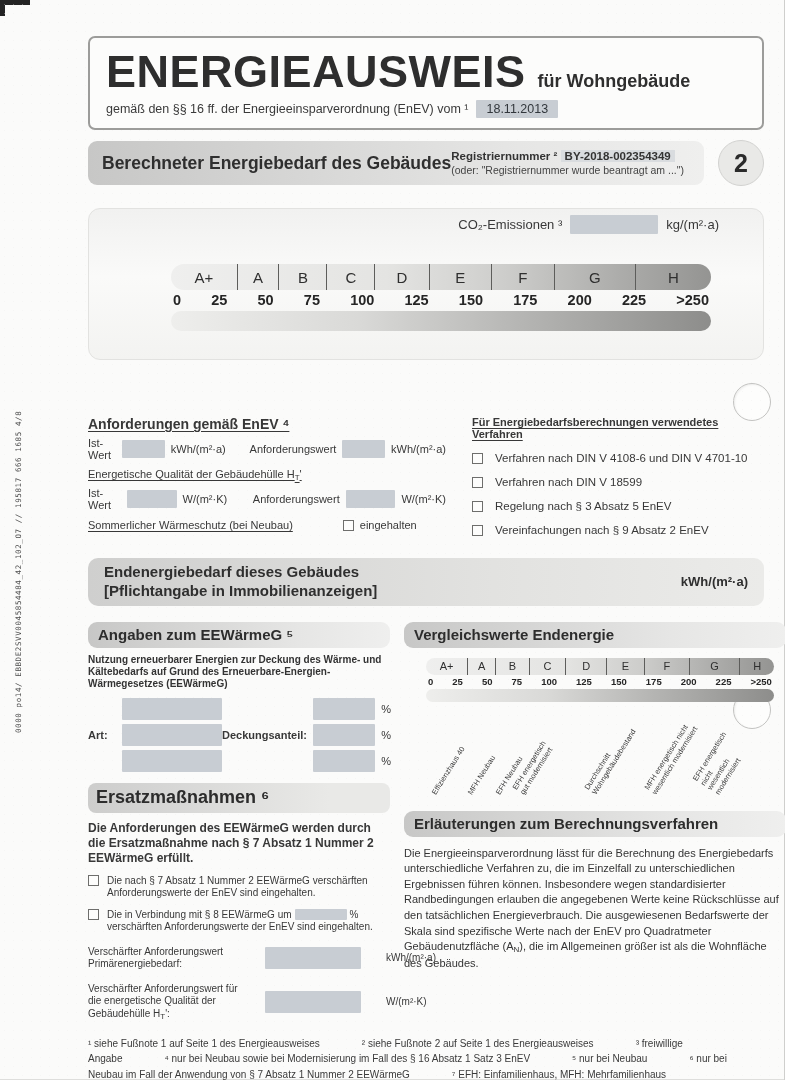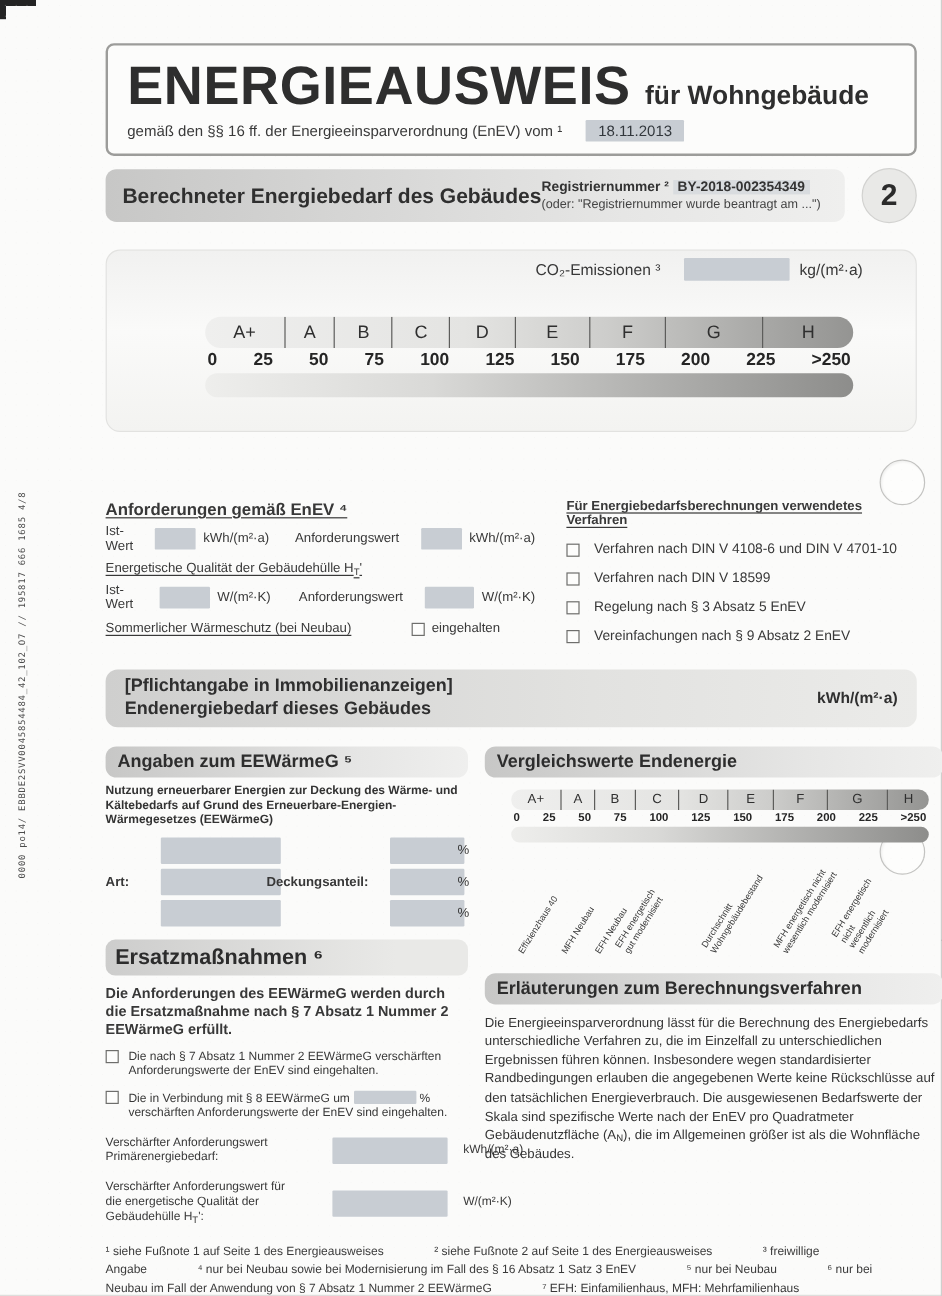--- a/index.html
+++ b/index.html
@@ -43,24 +43,24 @@
 
   .content { position:relative; margin:36px 30px 0 88px; width:676px; z-index:1; }
 
   
   .title-box {
     border:2px solid #9c9c9a; border-radius:7px; padding:8px 16px 10px 16px;
     background:#fcfcfb;
   }
   .title-line { display:flex; align-items:baseline; gap:12px; }
   .main-title { font-weight:bold; font-size:45px; letter-spacing:.5px; color:#2e2e2e; }
-  .title-suffix { font-weight:bold; font-size:22px; color:#2e2e2e; }
+  .title-suffix { font-weight:bold; font-size:18px; color:#2e2e2e; }
   .law-line { margin-top:2px; font-size:12.5px; color:#3a3a3a; display:flex; align-items:center; gap:8px; }
 
-  .gbox { background:#c8cdd3; display:inline-block; border-radius:1px;margin-left:12px; }
+  .gbox { background:#c8cdd3; display:inline-block; border-radius:1px; }
   .date-box { padding:2px 10px; font-size:12.5px; color:#32373c; }
 
   
   .section-row { display:flex; align-items:center; margin-top:10px; gap:14px; }
   .bar {
     background:linear-gradient(to right,#c7c7c6,#e6e6e5 70%,#efefee);
     border-radius:9px;
   }
   .berech-bar { flex:1; display:flex; align-items:center; padding:5px 14px; min-height:44px; }
   .berech-title { font-weight:bold; font-size:17.5px; color:#2f2f2f; flex:1; }
@@ -302,22 +302,22 @@
         </div>
         <div class="opt">
           <span class="cb"></span>
           <span>Vereinfachungen nach § 9 Absatz 2 EnEV</span>
         </div>
       </div>
     </div>
 
     <div class="endenergie-bar">
       <div class="ee-text">
+        <div>Endenergiebedarf dieses Gebäudes</div>
         <div>[Pflichtangabe in Immobilienanzeigen]</div>
-        <div>Endenergiebedarf dieses Gebäudes</div>
       </div>
       <div class="ee-unit">kWh/(m²·a)</div>
     </div>
 
     <div class="main-cols">
 
       <div class="col-left">
         <div class="bar col-head">Angaben zum EEWärmeG ⁵</div>
         <div class="eew-intro">Nutzung erneuerbarer Energien zur Deckung des Wärme- und Kältebedarfs auf Grund des Erneuerbare-Energien-Wärmegesetzes (EEWärmeG)</div>
 

